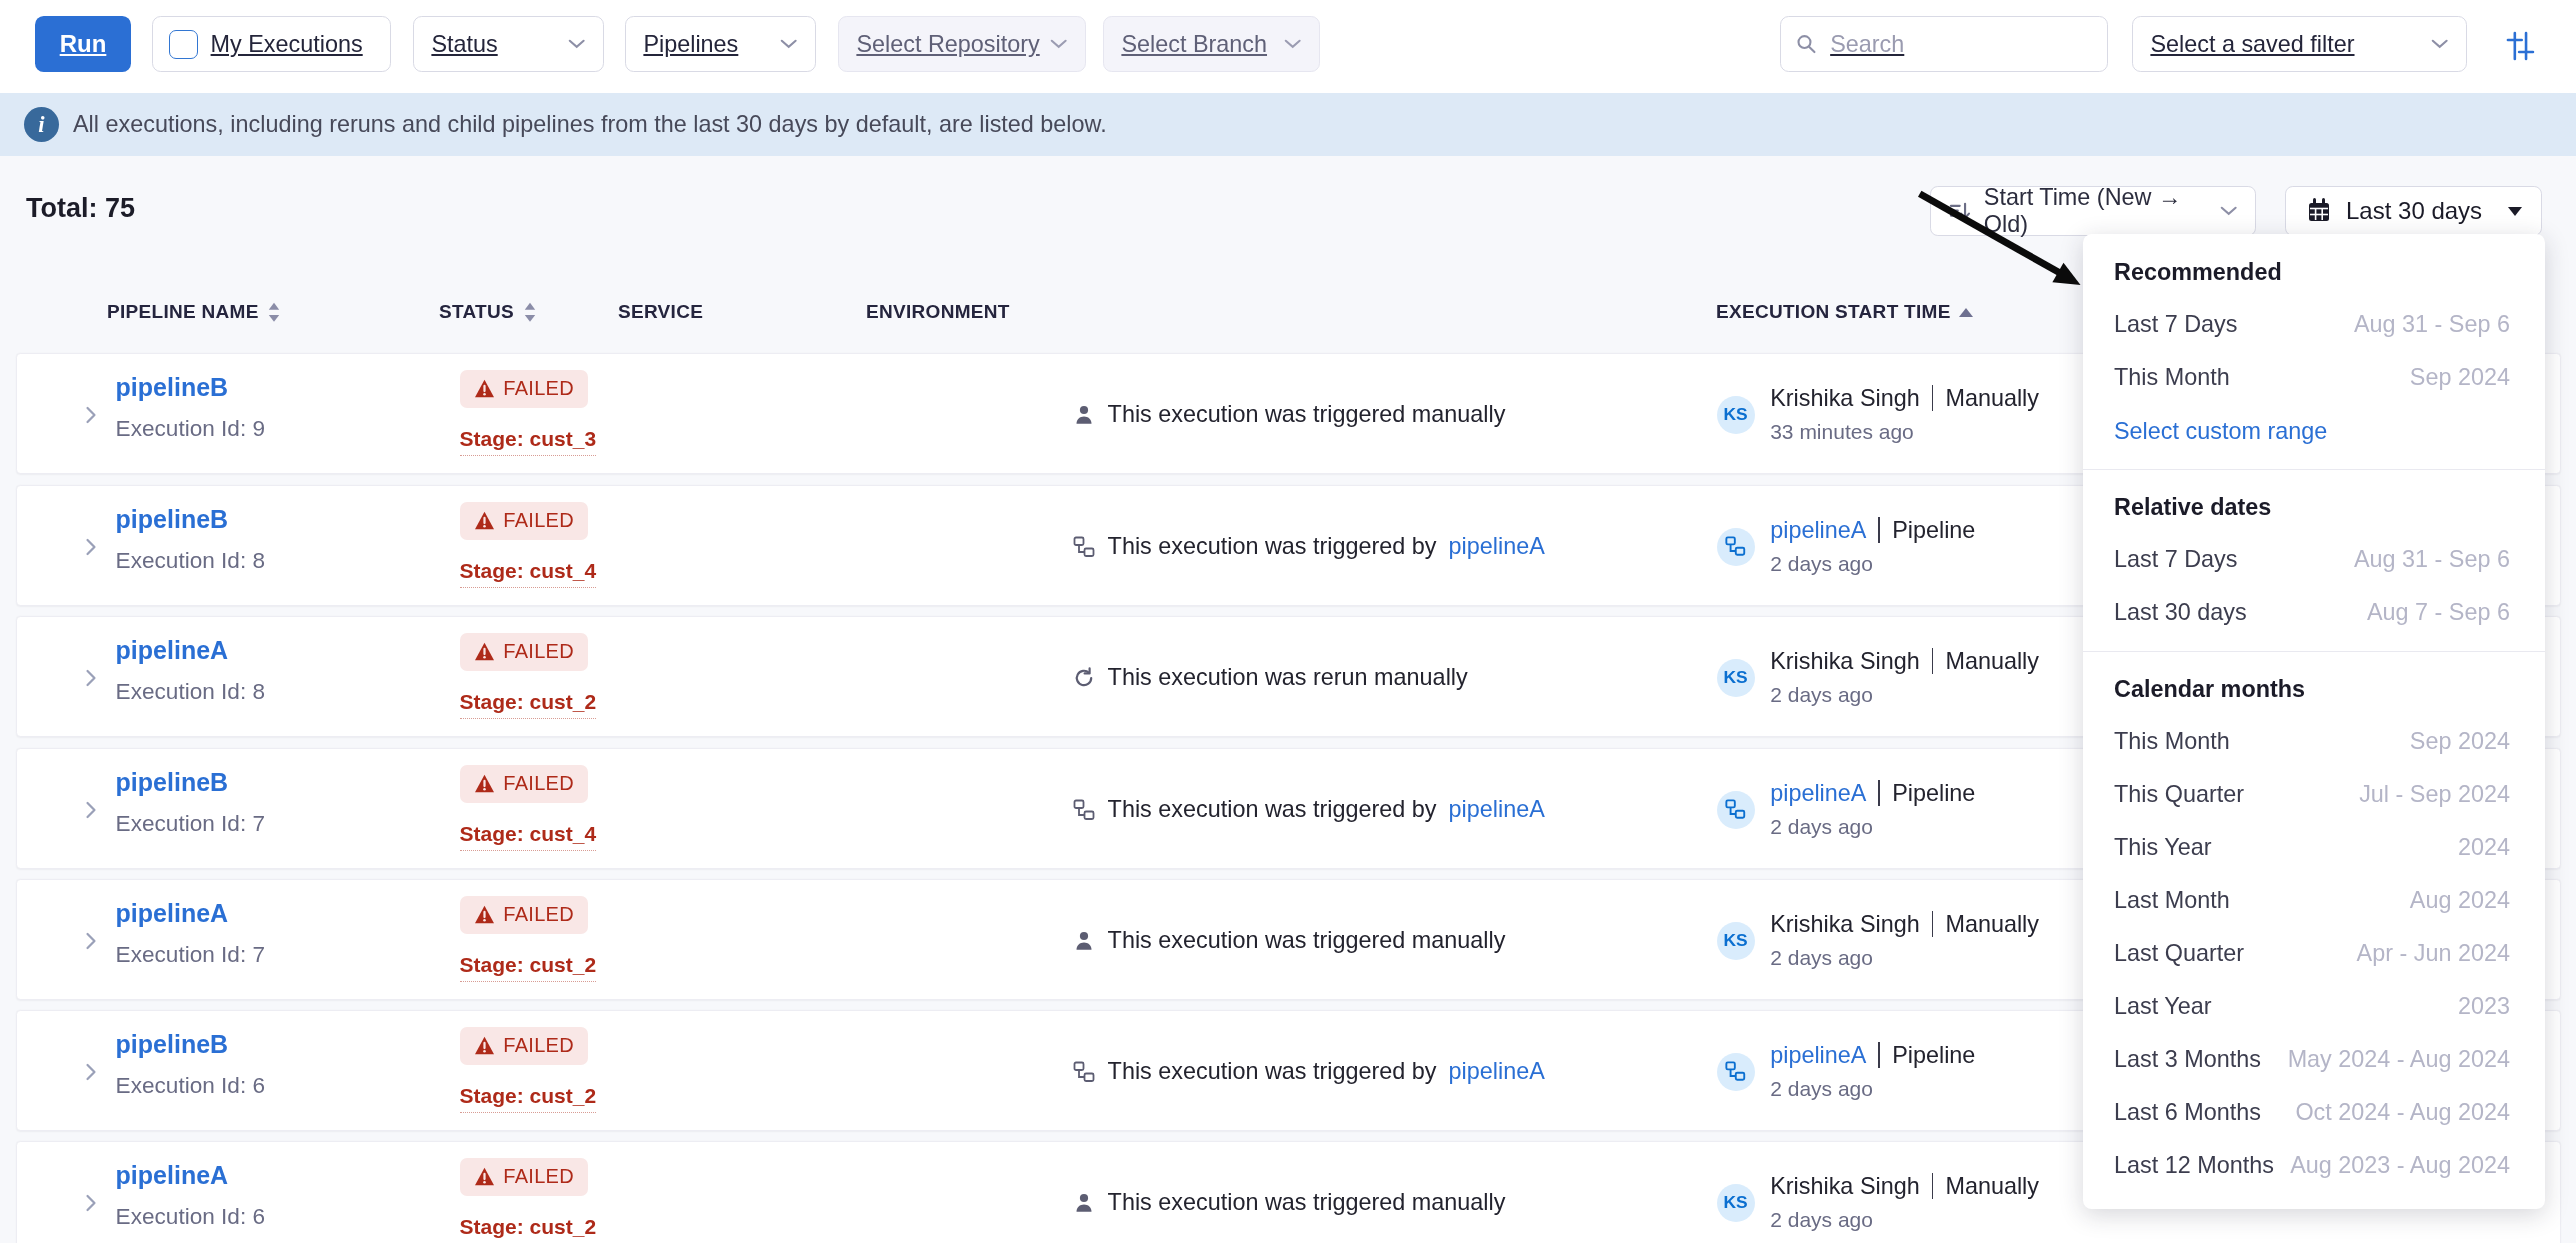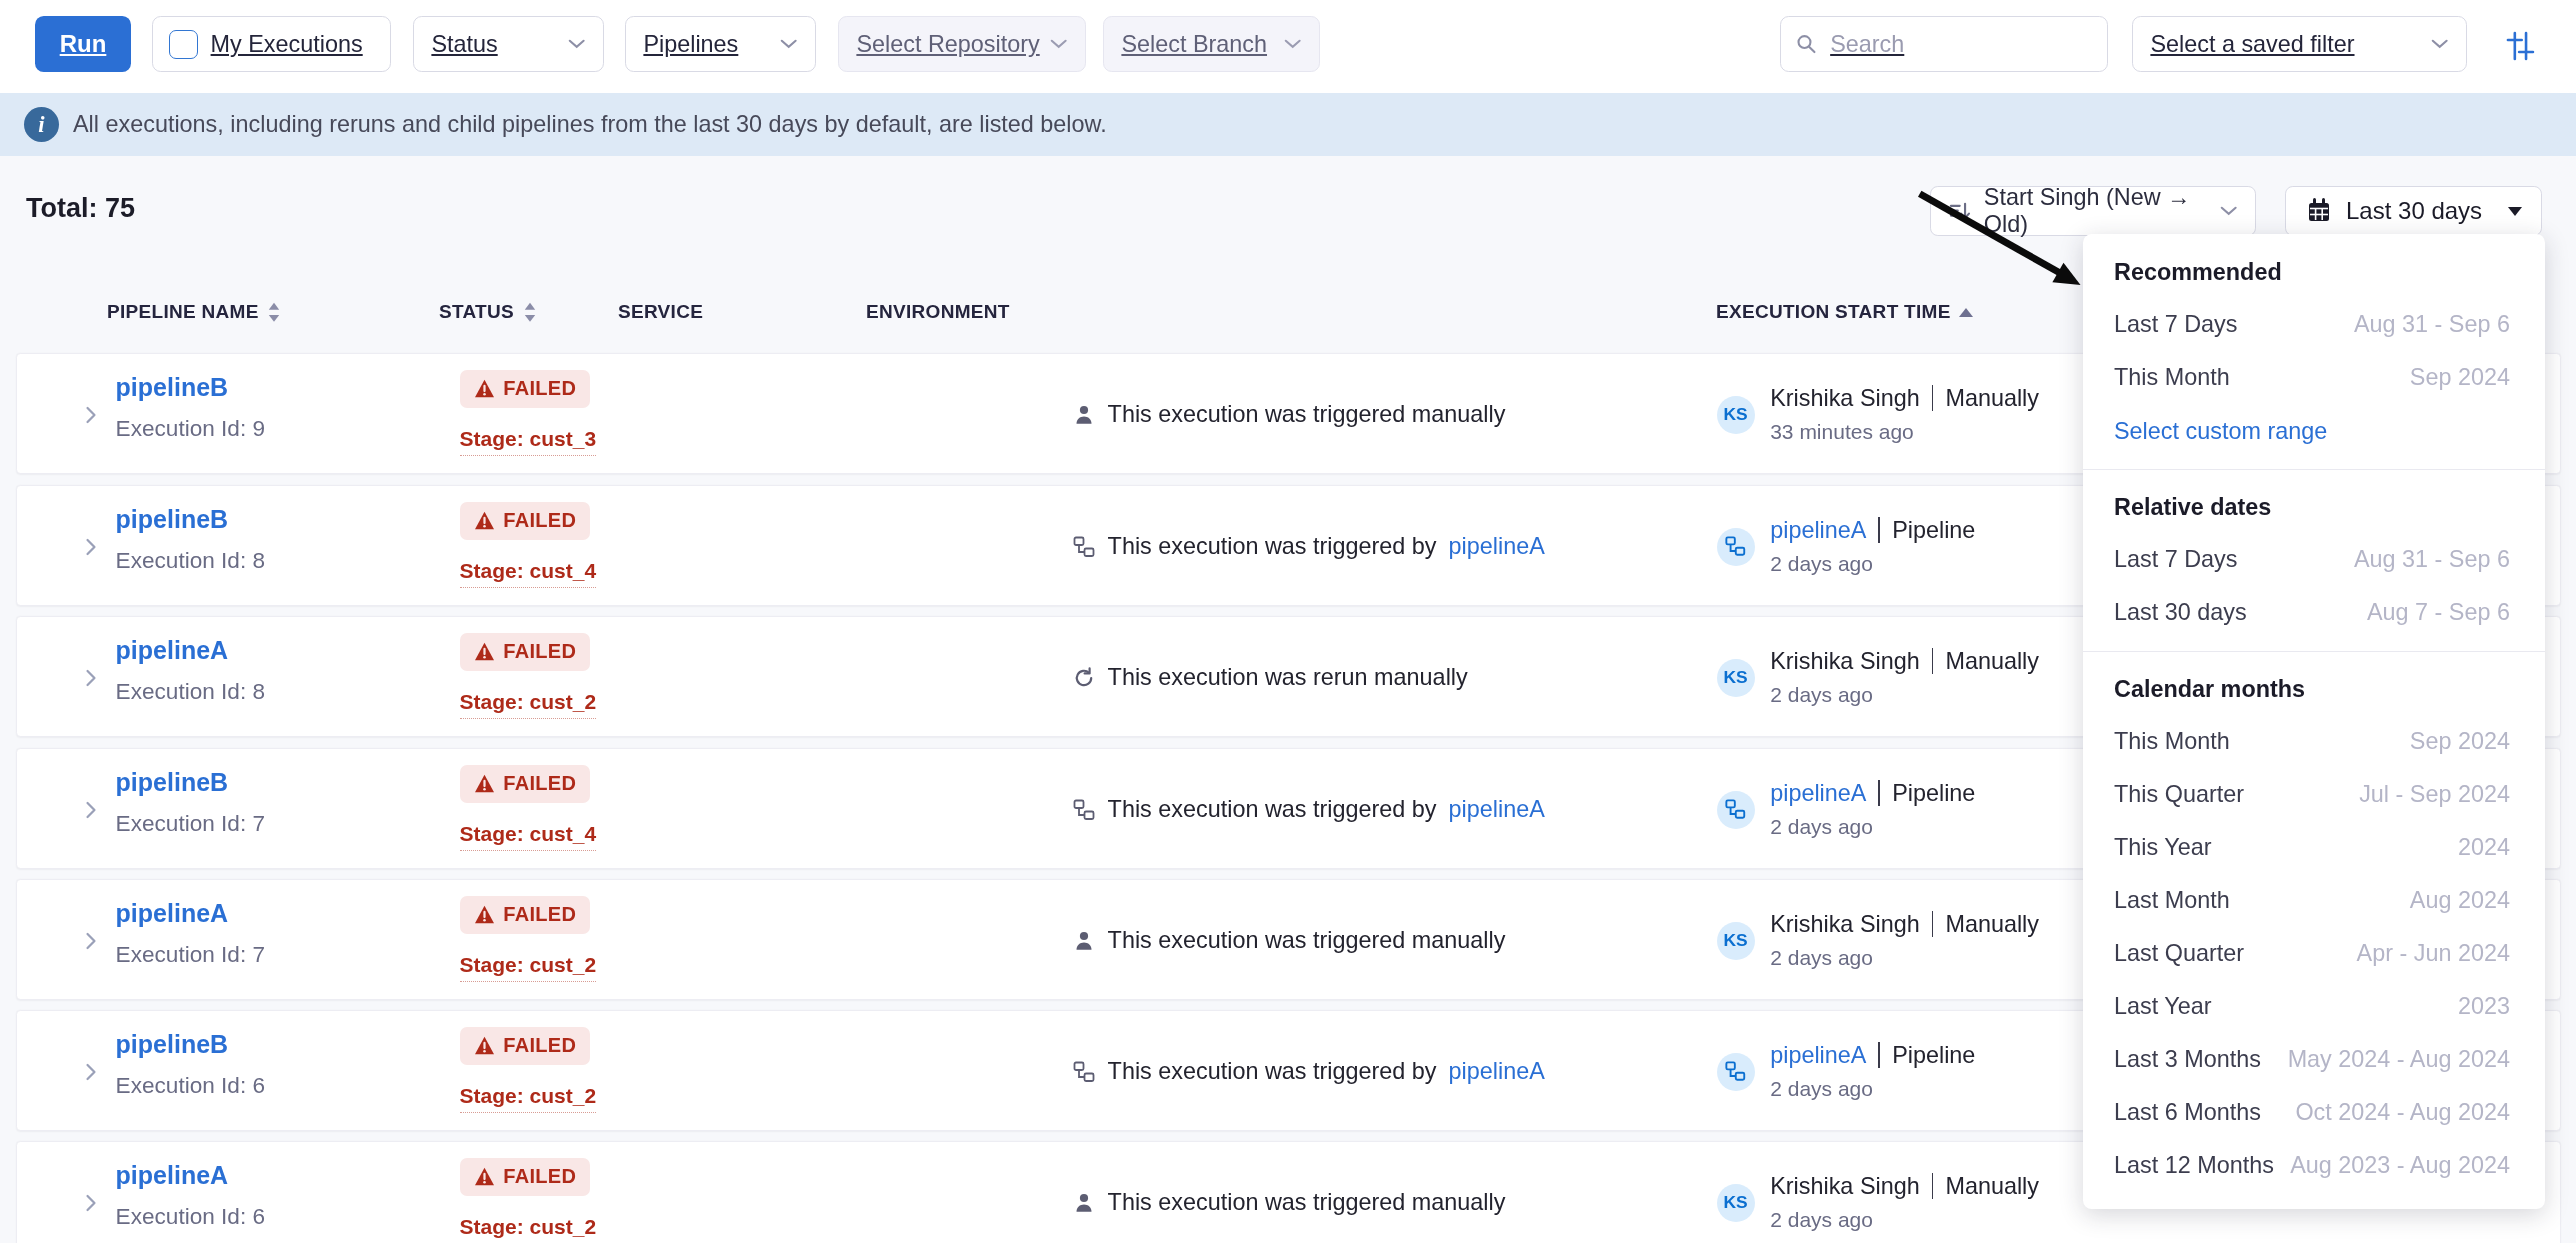--- a/index.html
+++ b/index.html
@@ -57,21 +57,21 @@
   .row-card{position:absolute;left:15.6px;width:2545px;height:121px;background:#fff;
             border:0.9px solid #ededf3;border-radius:4.3px;box-sizing:border-box;
             box-shadow:0 0.9px 1.7px rgba(40,41,61,.05);}
   .cell{position:absolute;}
   .chevcell{left:61px;top:0;height:121px;display:flex;align-items:center;cursor:pointer;}
   .namecell{left:99px;top:19px;}
   .pname{font-size:25px;font-weight:700;color:#2a6fd4;text-decoration:none;cursor:pointer;}
   .execid{font-size:22.6px;color:#696b84;margin-top:14px;}
   .statuscell{left:443px;top:15.6px;}
   .badge{display:inline-flex;align-items:center;gap:8.7px;background:#f9e7e6;color:#ae2a19;
-         font-weight:700;font-size:20px;padding:7.8px 14px;border-radius:7px;letter-spacing:0.3px;}
+         font-weight:400;font-size:20px;padding:7.8px 14px;border-radius:7px;letter-spacing:0.3px;}
   .stage{display:inline-block;margin-top:19px;font-size:21px;font-weight:700;color:#ae2a19;
          border-bottom:1.7px dotted #d89c94;padding-bottom:3.5px;cursor:pointer;}
   .triggercell{left:1055px;top:0;height:121px;display:flex;align-items:center;gap:12px;font-size:23.4px;color:#23232e;}
   .ticon{display:none;align-items:center;}
   .row-card.kind-manual .icon-person{display:inline-flex;}
   .row-card.kind-child  .icon-subtree{display:inline-flex;}
   .row-card.kind-rerun  .icon-rerun{display:inline-flex;}
   .tlink{color:#2a6fd4;text-decoration:none;cursor:pointer;}
   .startcell{left:1700px;top:0;height:121px;display:flex;align-items:center;gap:15.6px;}
   .avatar{width:38px;height:38px;border-radius:50%;background:#d9ecfc;display:flex;align-items:center;
@@ -169,21 +169,21 @@
 <div class="total">Total: 75</div>
 
 <div class="sortsel">
   <svg width="23.4" height="23.4" viewBox="0 0 24 24">
     <line x1="3" y1="7" x2="12" y2="7" stroke="#6b6d85" stroke-width="2.2" stroke-linecap="round"></line>
     <line x1="3" y1="12" x2="10" y2="12" stroke="#6b6d85" stroke-width="2.2" stroke-linecap="round"></line>
     <line x1="3" y1="17" x2="8" y2="17" stroke="#6b6d85" stroke-width="2.2" stroke-linecap="round"></line>
     <line x1="17.5" y1="5" x2="17.5" y2="18.5" stroke="#6b6d85" stroke-width="2.2" stroke-linecap="round"></line>
     <polyline points="13.5,15 17.5,19.5 21.5,15" fill="none" stroke="#6b6d85" stroke-width="2.2" stroke-linecap="round" stroke-linejoin="round"></polyline>
   </svg>
-  <span class="lbl">Start Singh (New → Old)</span>
+  <span class="lbl">Start Time (New → Old)</span>
   <svg width="17.4" height="10.4" viewBox="0 0 20 12">
       <polyline points="2,2 10,9 18,2" fill="none" stroke="#8d8fa6" stroke-width="2.4" stroke-linecap="round"></polyline>
     </svg>
 </div>
 
 <div class="datebtn">
   <svg width="28" height="28" viewBox="0 0 28 28">
     <rect x="4" y="6" width="20" height="18" rx="2.5" fill="#1b1b28"></rect>
     <line x1="9.5" y1="2.5" x2="9.5" y2="8" stroke="#1b1b28" stroke-width="3" stroke-linecap="round"></line>
     <line x1="18.5" y1="2.5" x2="18.5" y2="8" stroke="#1b1b28" stroke-width="3" stroke-linecap="round"></line>

